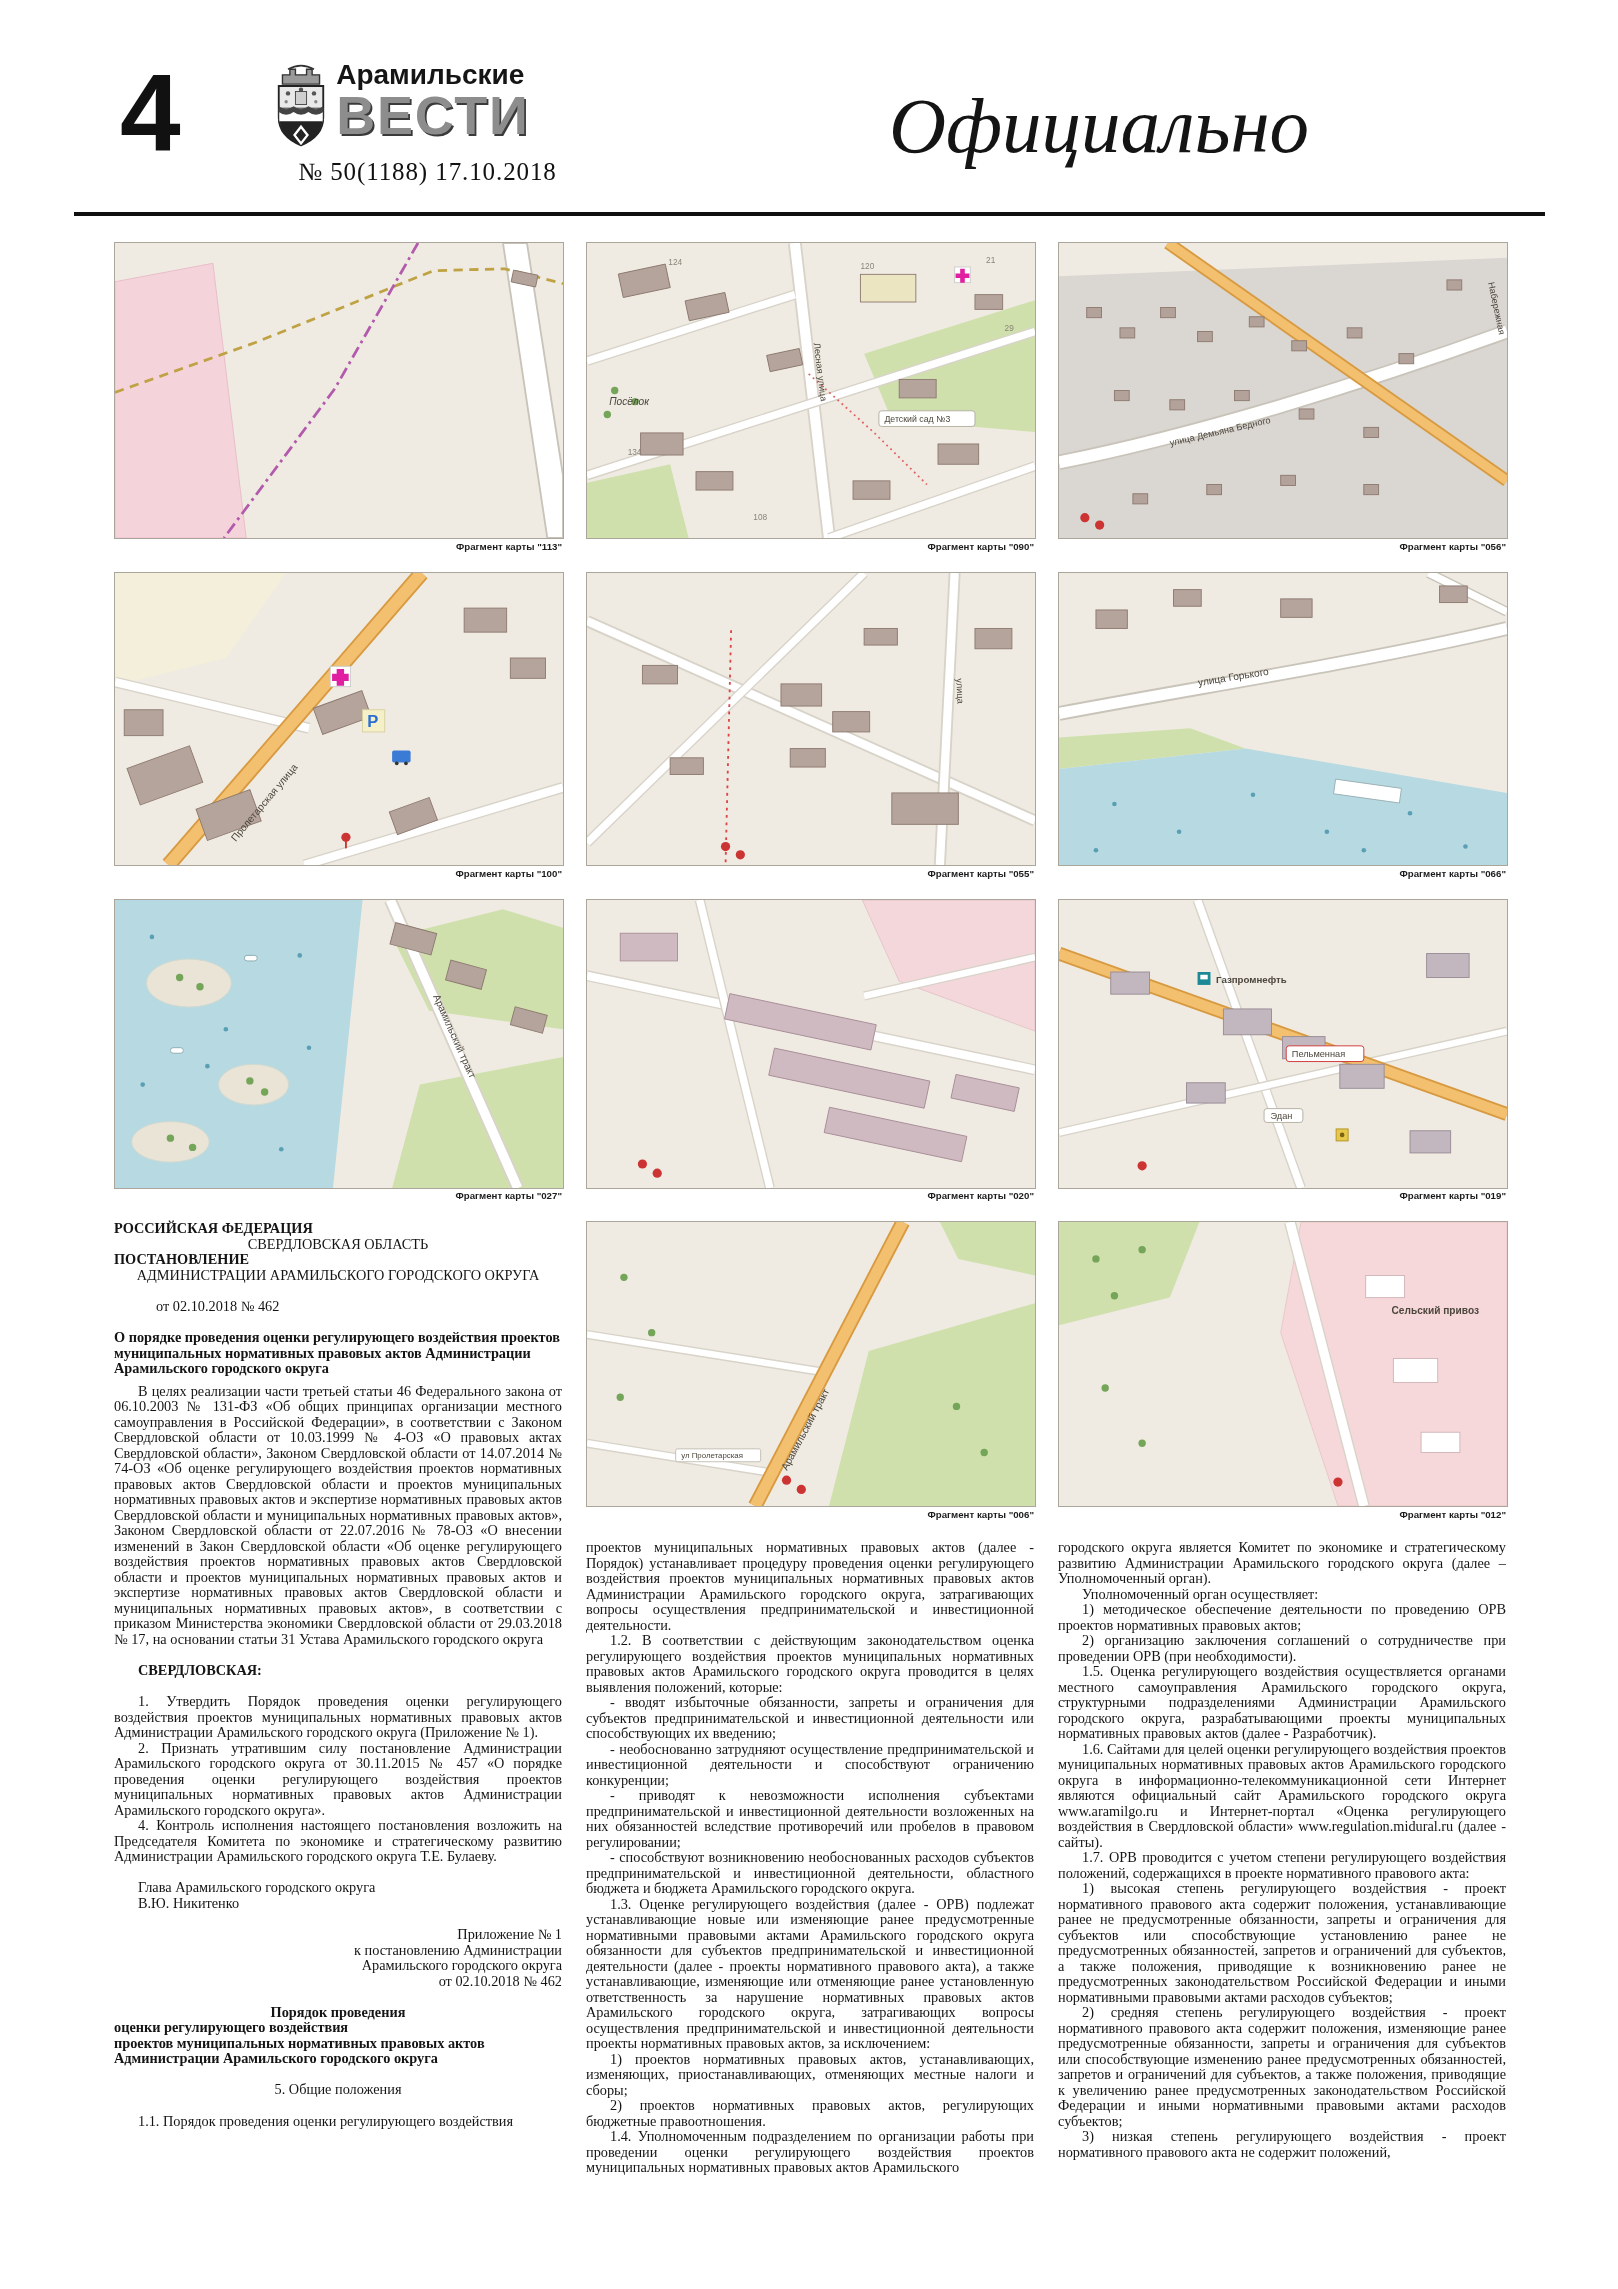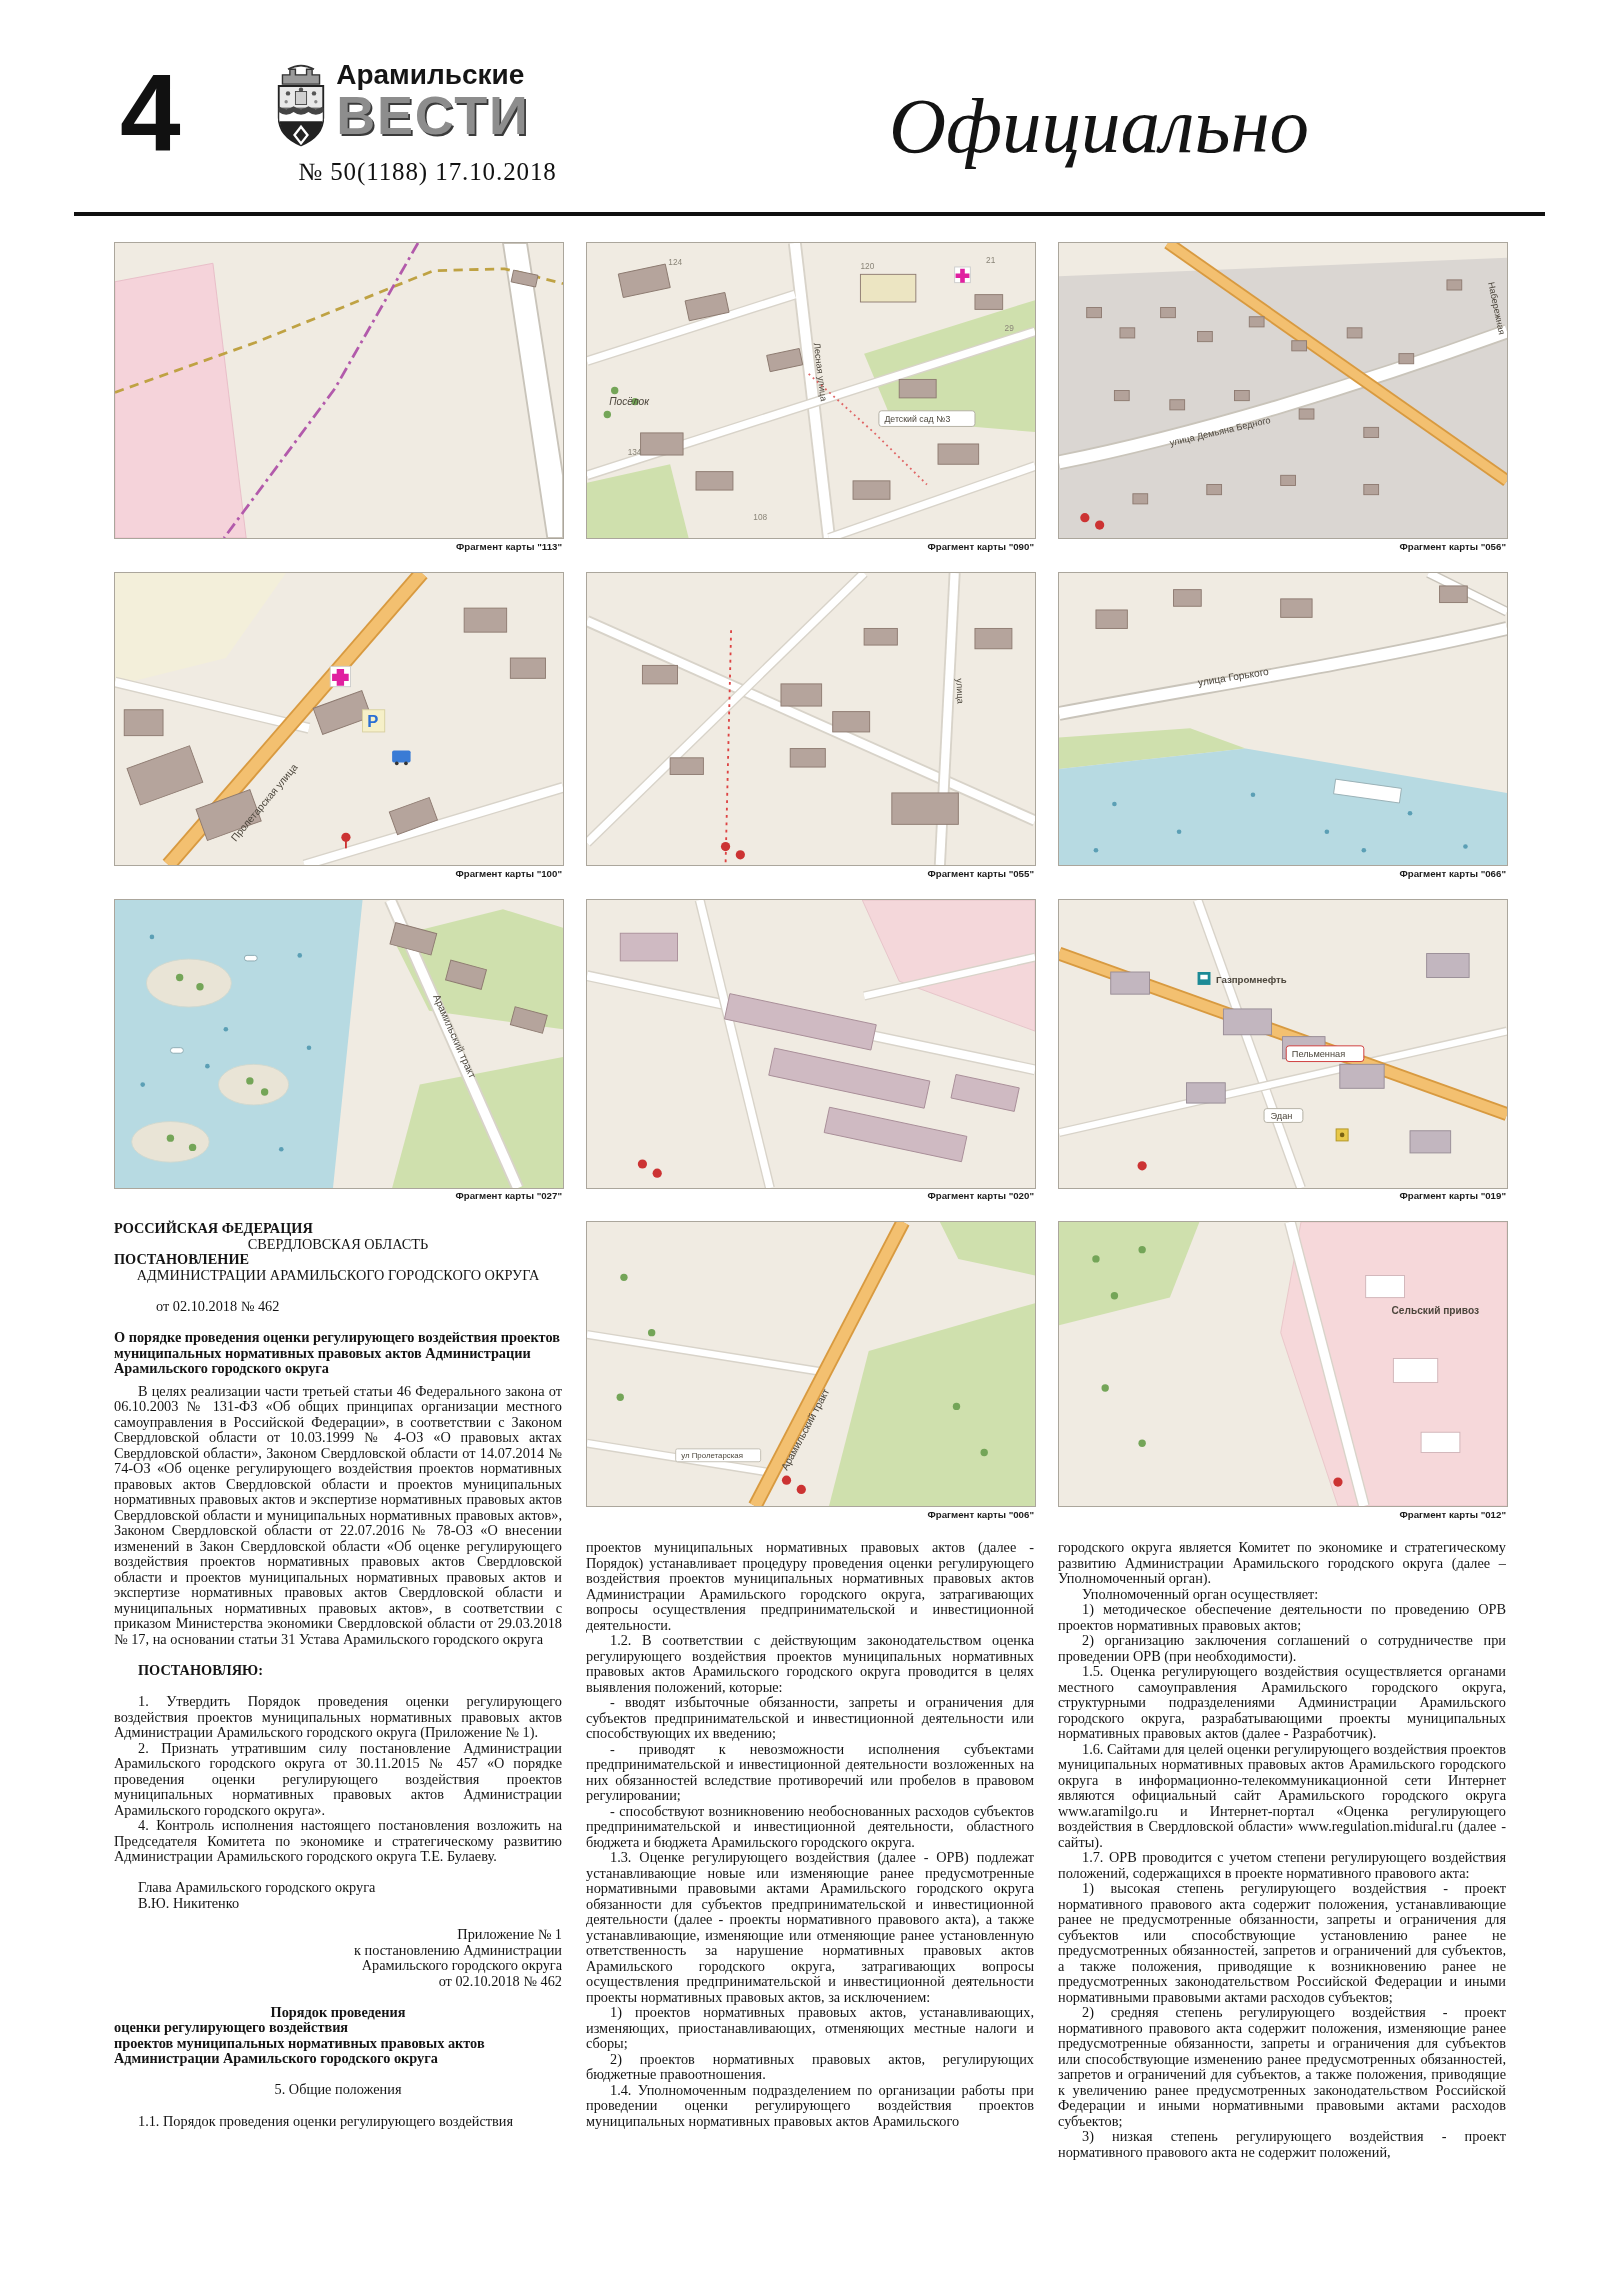--- a/index.html
+++ b/index.html
@@ -193,21 +193,21 @@
       </div>
 
       <div class="txt">
           <p class="blk s-centerb">РОССИЙСКАЯ ФЕДЕРАЦИЯ</p>
           <p class="blk s-center">СВЕРДЛОВСКАЯ ОБЛАСТЬ</p>
           <p class="blk s-centerb">ПОСТАНОВЛЕНИЕ</p>
           <p class="blk s-center">АДМИНИСТРАЦИИ АРАМИЛЬСКОГО ГОРОДСКОГО ОКРУГА</p>
           <p class="blk s-date">от 02.10.2018 №  462</p>
           <p class="blk s-centerbi">О порядке проведения оценки регулирующего воздействия проектов муниципальных нормативных правовых актов Администрации Арамильского городского округа</p>
           <p class="blk s-body">В целях реализации части третьей статьи 46 Федерального закона от 06.10.2003 № 131-ФЗ «Об общих принципах организации местного самоуправления в Российской Федерации», в соответствии с Законом Свердловской области от 10.03.1999 № 4-ОЗ «О правовых актах Свердловской области», Законом Свердловской области от 14.07.2014 № 74-ОЗ «Об оценке регулирующего воздействия проектов нормативных правовых актов Свердловской области и проектов муниципальных нормативных правовых актов и экспертизе нормативных правовых актов Свердловской области и муниципальных нормативных правовых актов», Законом Свердловской области от 22.07.2016 № 78-ОЗ «О внесении изменений в Закон Свердловской области «Об оценке регулирующего воздействия проектов нормативных правовых актов Свердловской области и проектов муниципальных нормативных правовых актов и экспертизе нормативных правовых актов Свердловской области и муниципальных нормативных правовых актов», в соответствии с приказом Министерства экономики Свердловской области от 29.03.2018 № 17, на основании статьи 31 Устава Арамильского городского округа</p>
-          <p class="blk s-post">ПОСТАНОВЛЯЮ:</p>
+          <p class="blk s-post">СВЕРДЛОВСКАЯ:</p>
           <p class="blk s-body">1. Утвердить Порядок проведения оценки регулирующего воздействия проектов муниципальных нормативных правовых актов Администрации Арамильского городского округа (Приложение № 1).</p>
           <p class="blk s-body">2. Признать утратившим силу постановление Администрации Арамильского городского округа от 30.11.2015 № 457 «О порядке проведения оценки регулирующего воздействия проектов муниципальных нормативных правовых актов Администрации Арамильского городского округа».</p>
           <p class="blk s-body">4. Контроль исполнения настоящего постановления возложить на Председателя Комитета по экономике и стратегическому развитию Администрации Арамильского городского округа Т.Е. Булаеву.</p>
           <p class="blk s-split">
             <span>Глава Арамильского городского округа</span>
             <span>В.Ю. Никитенко</span>
           </p>
           <p class="blk s-rightt">Приложение № 1</p>
           <p class="blk s-right">к постановлению Администрации</p>
           <p class="blk s-right">Арамильского городского округа</p>
@@ -369,20 +369,21 @@
               <circle cx="232" cy="290" r="5"></circle>
           </g>
         </svg>
         <div class="cap">Фрагмент карты "006"</div>
       </div>
 
       <div class="txt">
           <p class="blk s-bodyn">проектов муниципальных нормативных правовых актов (далее - Порядок) устанавливает процедуру проведения оценки регулирующего воздействия проектов муниципальных нормативных правовых актов Администрации Арамильского городского округа, затрагивающих вопросы осуществления предпринимательской и инвестиционной деятельности.</p>
           <p class="blk s-body">1.2. В соответствии с действующим законодательством оценка регулирующего воздействия проектов муниципальных нормативных правовых актов Арамильского городского округа проводится в целях выявления положений, которые:</p>
           <p class="blk s-body">- вводят избыточные обязанности, запреты и ограничения для субъектов предпринимательской и инвестиционной деятельности или способствующих их введению;</p>
+          <p class="blk s-body">- необоснованно затрудняют осуществление предпринимательской и инвестиционной деятельности и способствуют ограничению конкуренции;</p>
           <p class="blk s-body">- приводят к невозможности исполнения субъектами предпринимательской и инвестиционной деятельности возложенных на них обязанностей вследствие противоречий или пробелов в правовом регулировании;</p>
           <p class="blk s-body">- способствуют возникновению необоснованных расходов субъектов предпринимательской и инвестиционной деятельности, областного бюджета и бюджета Арамильского городского округа.</p>
           <p class="blk s-body">1.3. Оценке регулирующего воздействия (далее - ОРВ) подлежат устанавливающие новые или изменяющие ранее предусмотренные нормативными правовыми актами Арамильского городского округа обязанности для субъектов предпринимательской и инвестиционной деятельности (далее - проекты нормативного правового акта), а также устанавливающие, изменяющие или отменяющие ранее установленную ответственность за нарушение нормативных правовых актов Арамильского городского округа, затрагивающих вопросы осуществления предпринимательской и инвестиционной деятельности проекты нормативных правовых актов,  за исключением:</p>
           <p class="blk s-body">1) проектов нормативных правовых актов, устанавливающих, изменяющих, приостанавливающих, отменяющих местные налоги и сборы;</p>
           <p class="blk s-body">2) проектов нормативных правовых актов, регулирующих бюджетные правоотношения.</p>
           <p class="blk s-body">1.4. Уполномоченным подразделением по организации работы при проведении оценки регулирующего воздействия проектов муниципальных нормативных правовых актов Арамильского</p>
         </div>
     </div>
 
     <div>

